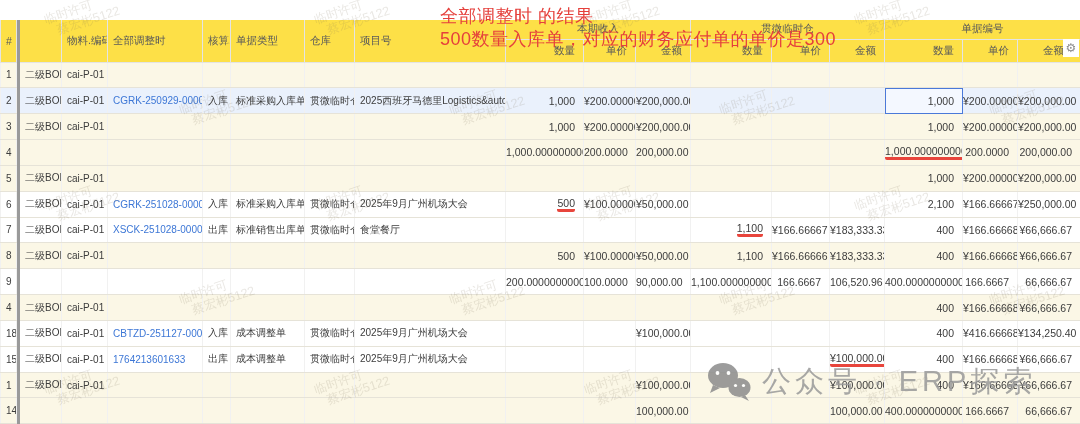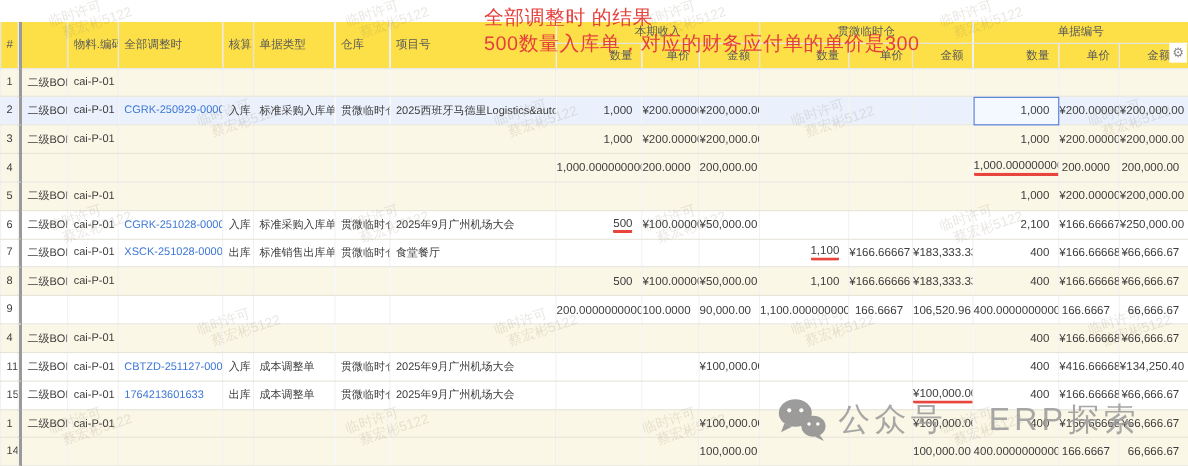--- a/index.html
+++ b/index.html
@@ -285,21 +285,21 @@
           <td class="num"></td>
           <td class="num"></td>
           <td class="num"></td>
           <td class="num"></td>
           <td class="num"></td>
           <td class="num"><span>400</span></td>
           <td class="num"><span>¥166.66668</span></td>
           <td class="num"><span>¥66,666.67</span></td>
         </tr>
         <tr class="body bg-white">
-          <td class="txt"><span>11</span></td>
+          <td class="txt"><span>18</span></td>
           <td class="divider"></td>
           <td class="txt"><span>二级BOM</span></td>
           <td class="txt"><span>cai-P-01</span></td>
           <td class="txt"><span class="link">CBTZD-251127-000005</span></td>
           <td class="txt"><span>入库</span></td>
           <td class="txt"><span>成本调整单</span></td>
           <td class="txt"><span>贯微临时仓</span></td>
           <td class="txt"><span>2025年9月广州机场大会</span></td>
           <td class="num"></td>
           <td class="num"></td>

